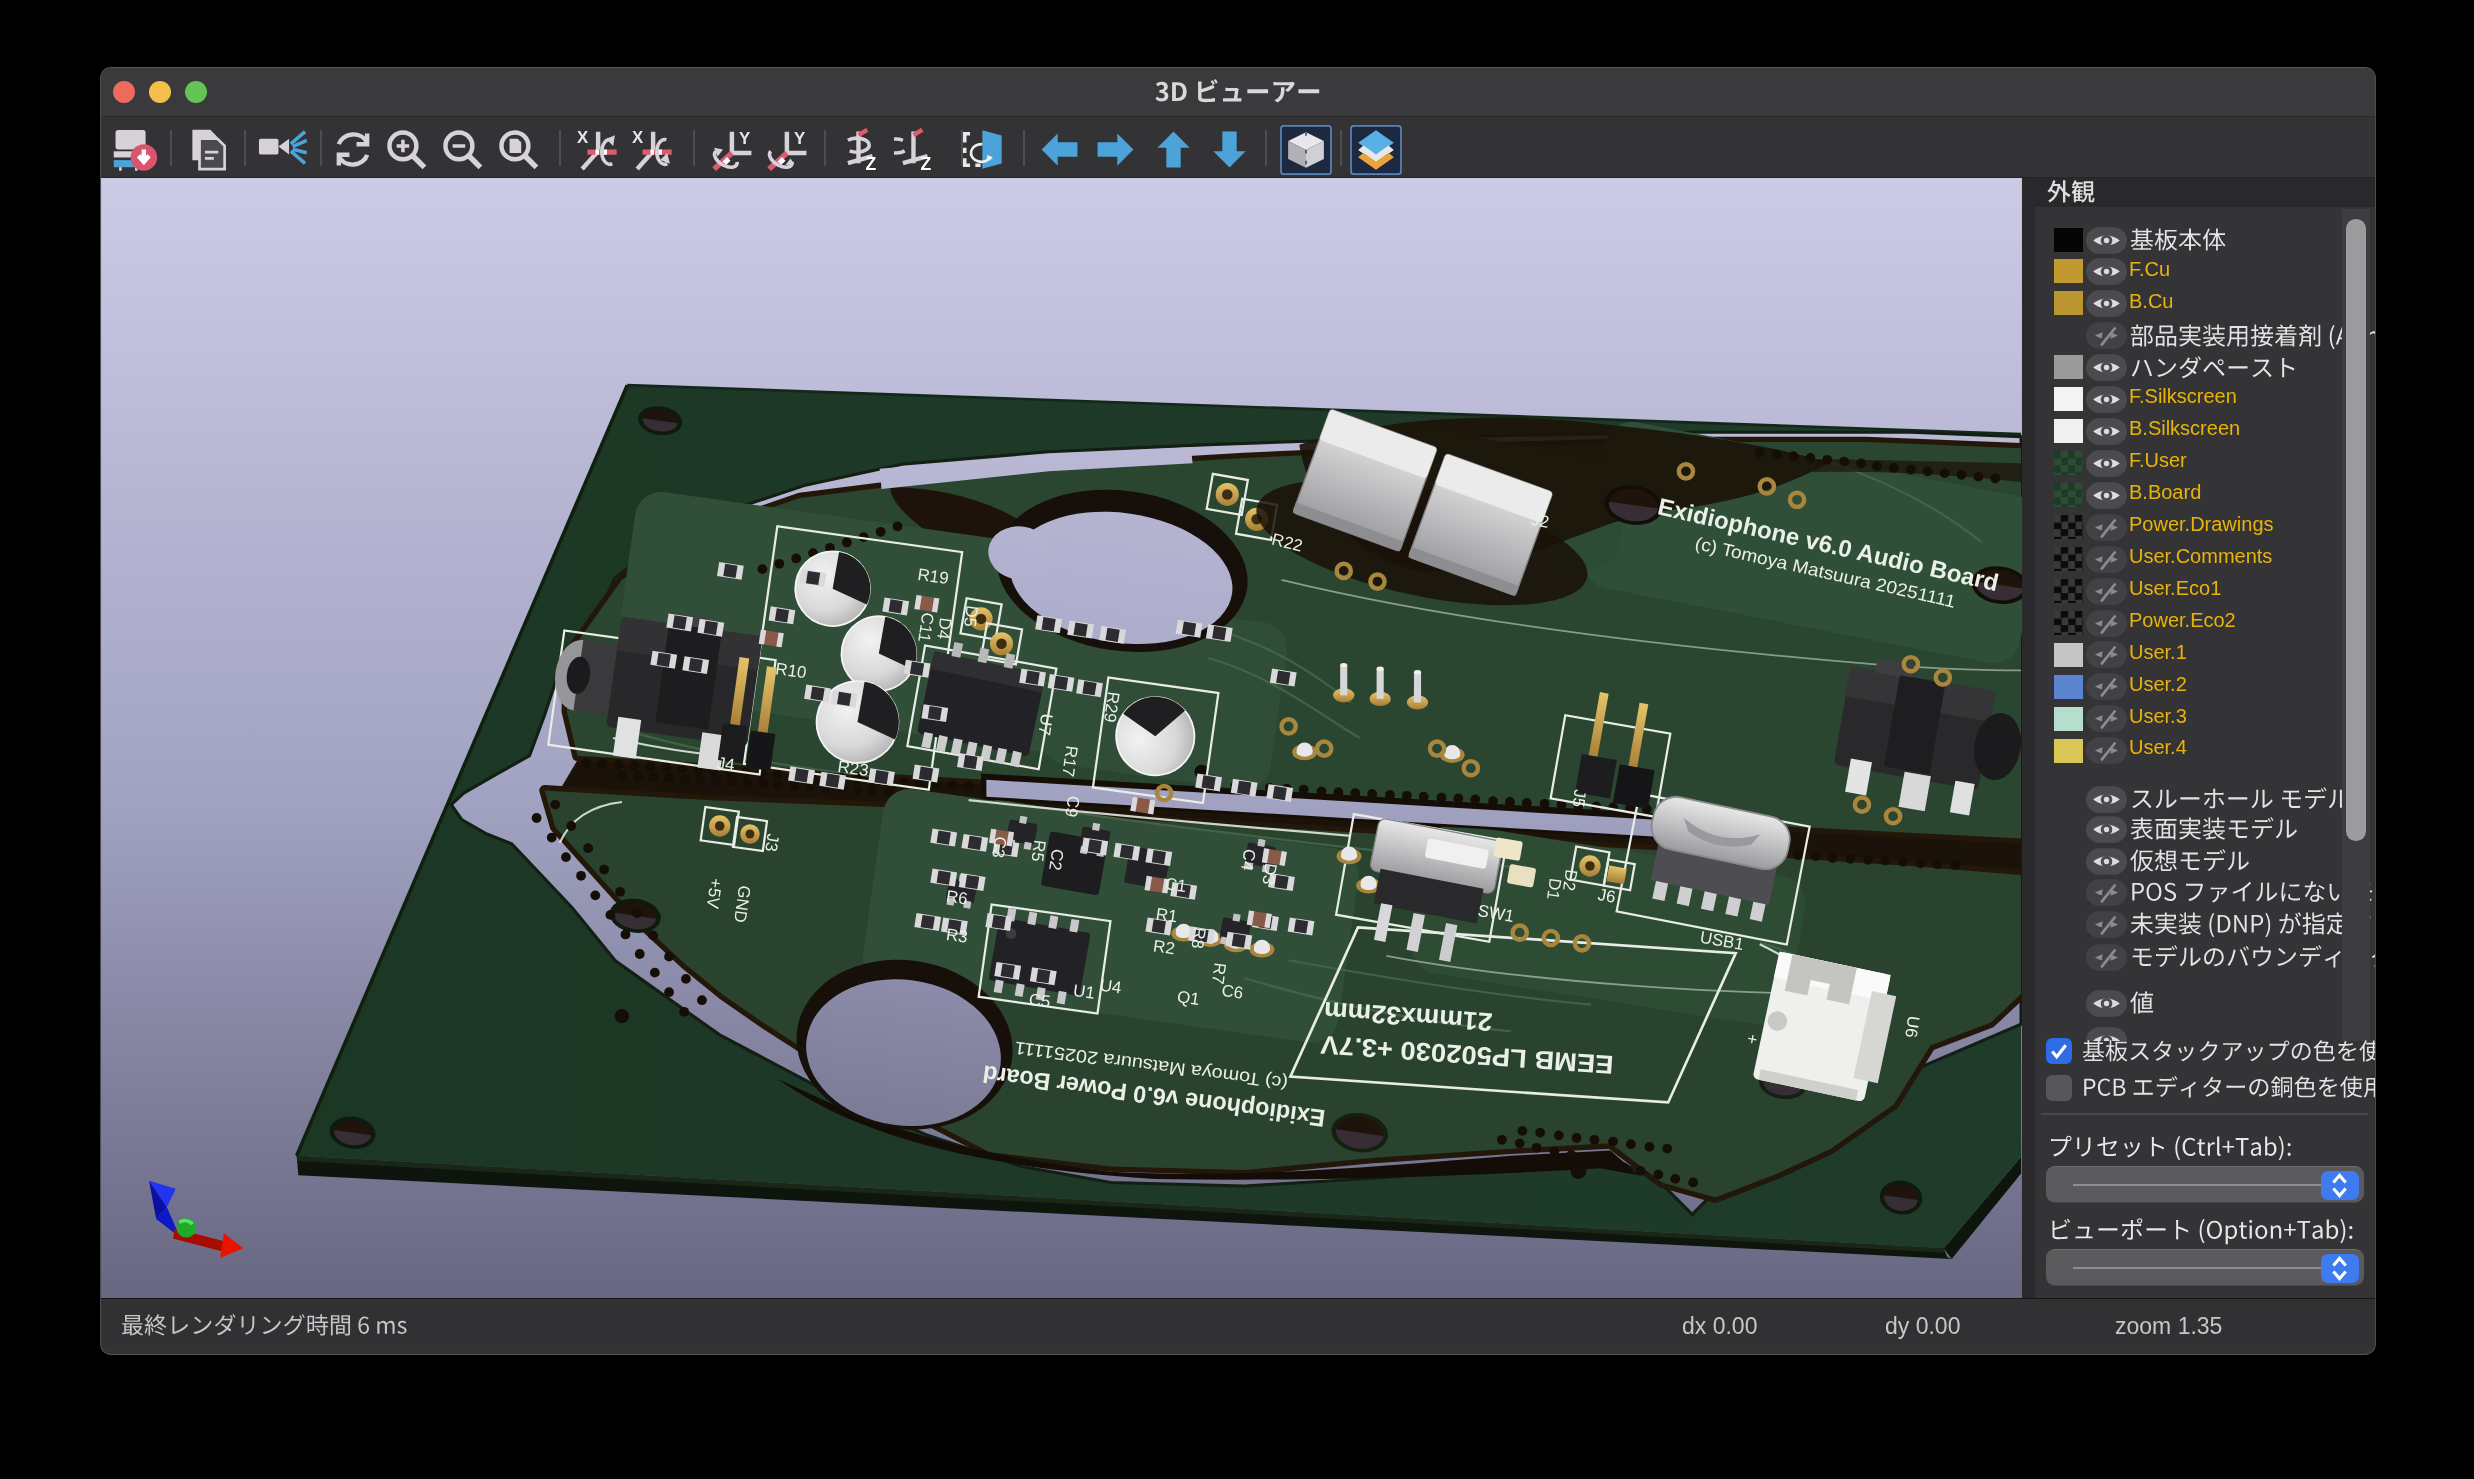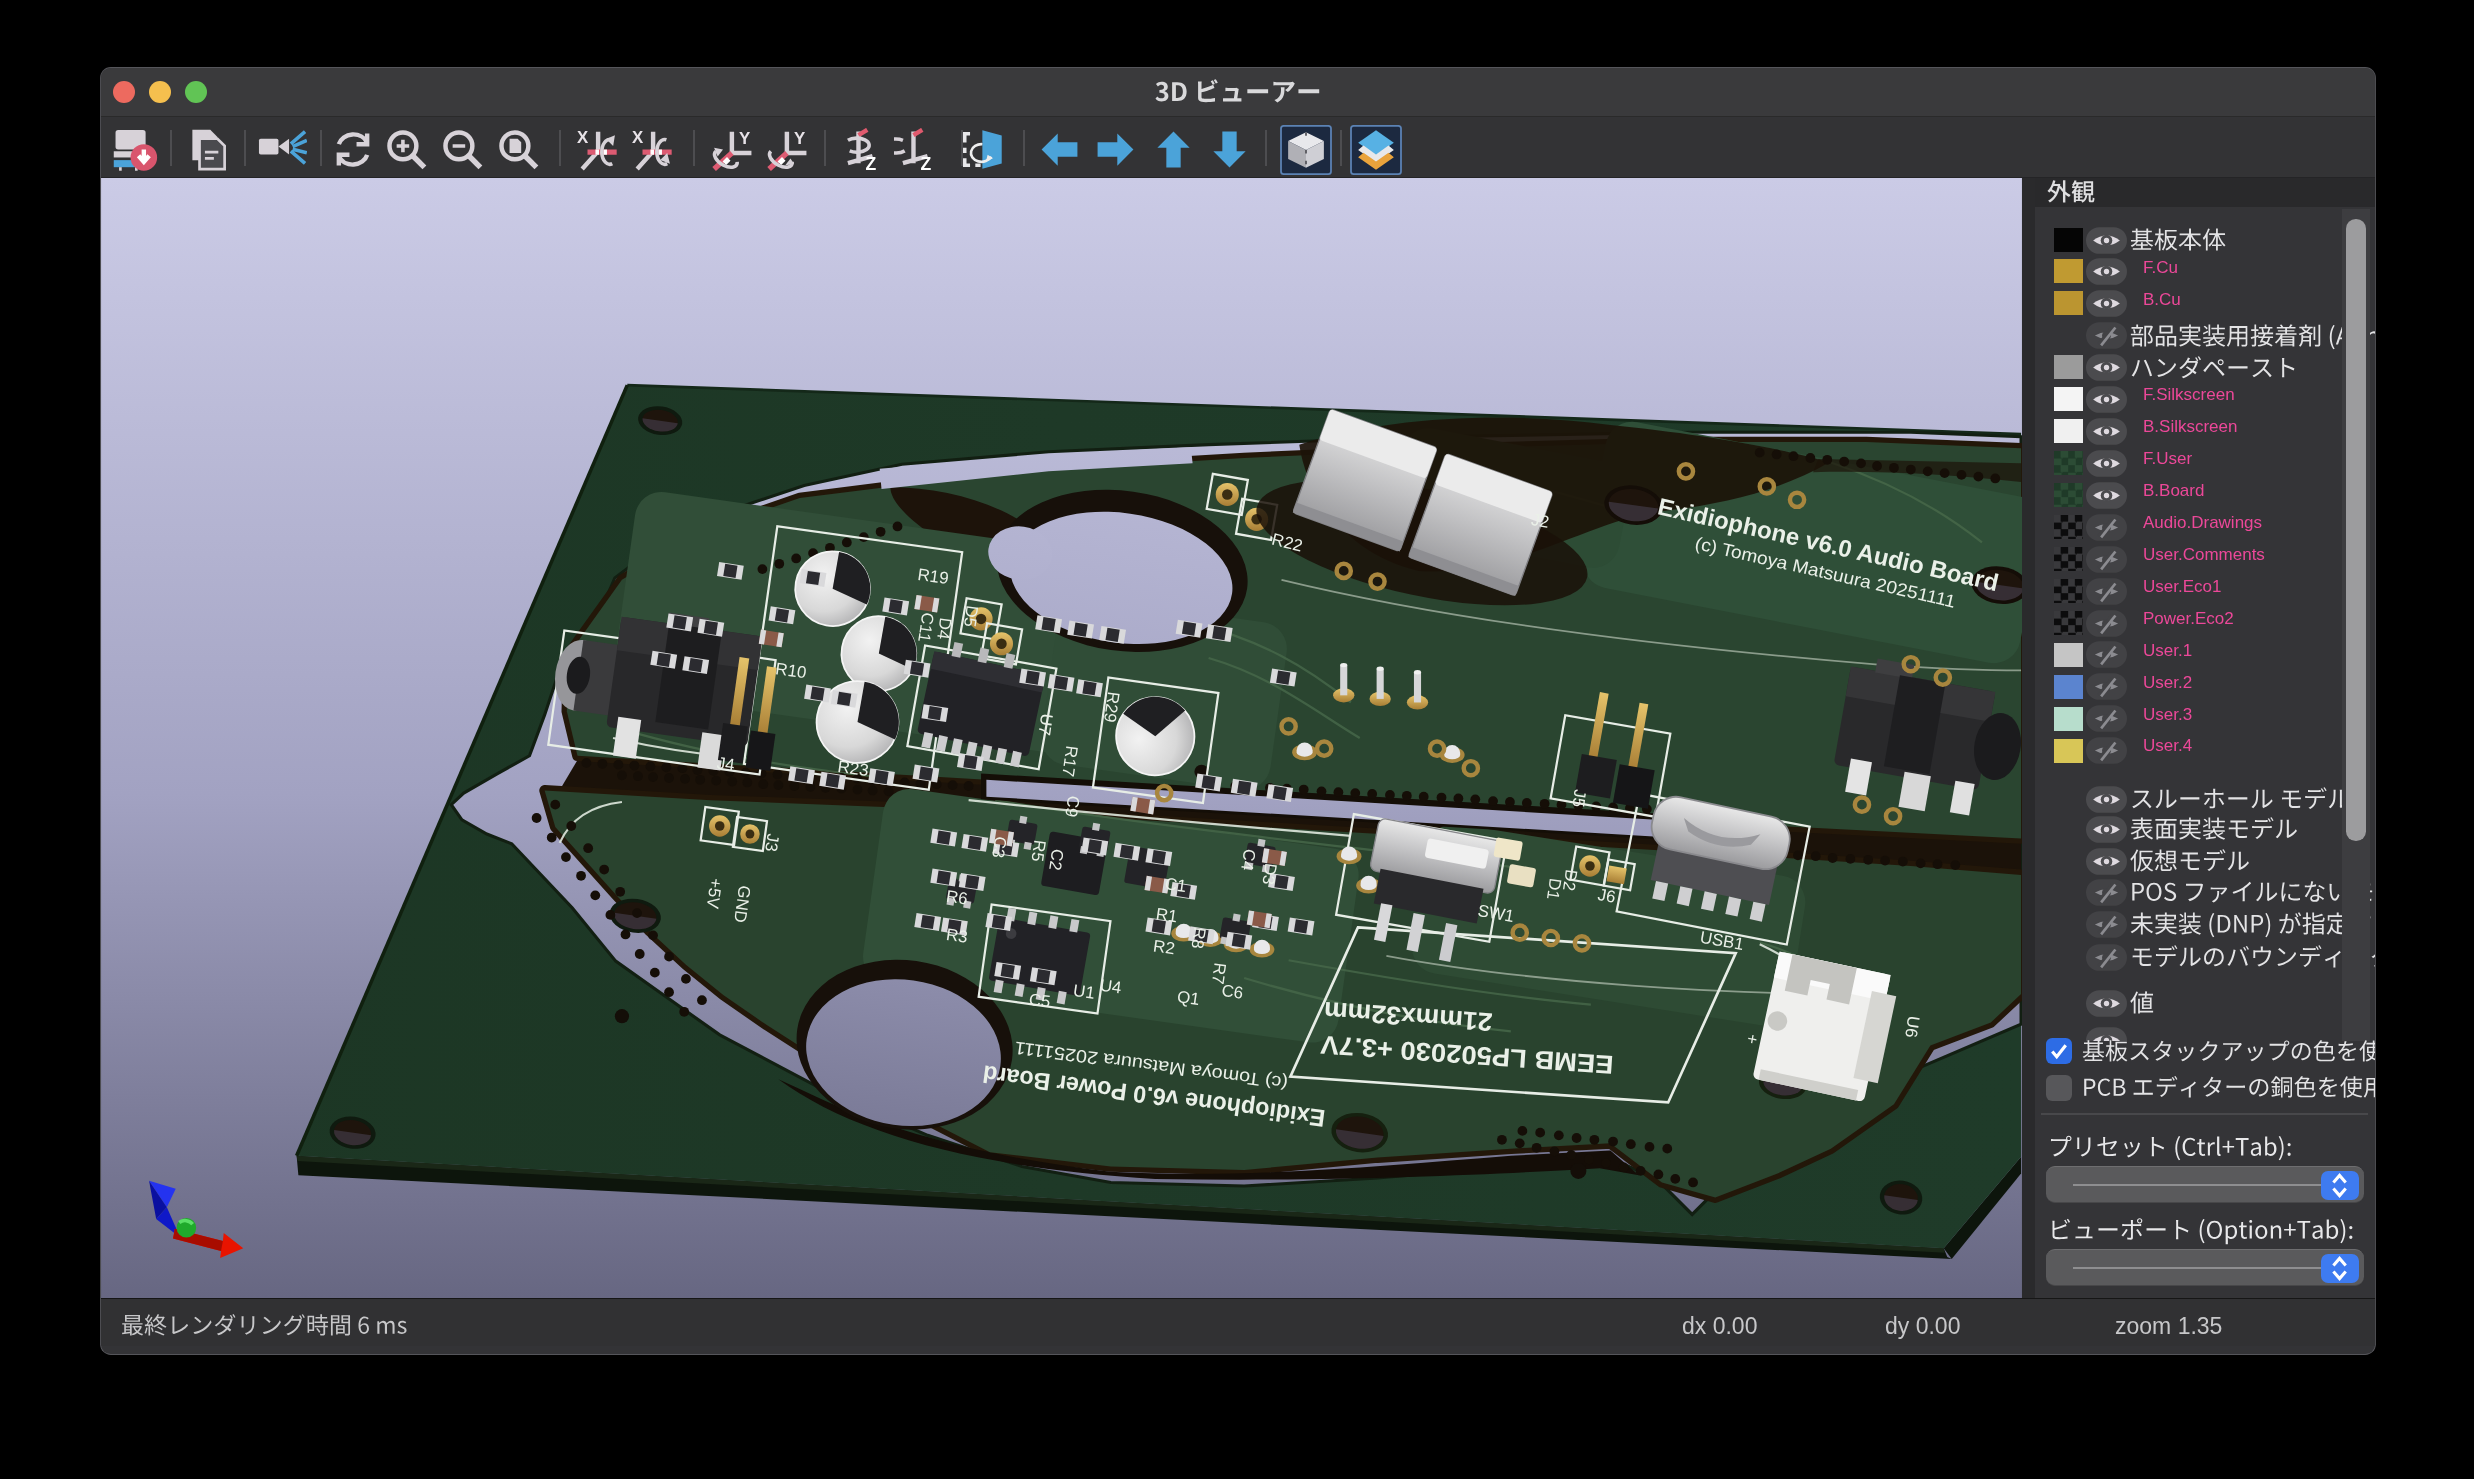--- a/index.html
+++ b/index.html
@@ -9,21 +9,21 @@
 .tl{position:absolute;top:13.3px;width:22px;height:22px;border-radius:50%}
 #tool{position:absolute;left:0;top:50px;width:2274px;height:60px;background:#333335;border-bottom:0.9px solid #242426}
 .ti{position:absolute;top:9.8px}
 .tsep{position:absolute;top:12.4px;width:1.8px;height:36px;background:#4d4d50}
 #vp{position:absolute;left:0;top:110px;width:1921px;height:1120px}
 #pdiv{position:absolute;left:1921px;top:110px;width:13.3px;height:1120px;background:#2a2a2c}
 #panel{position:absolute;left:1934px;top:110px;width:340px;height:1120px;background:#343437;overflow:hidden}
 #phead{position:absolute;left:0;top:0;width:340px;height:29px;background:#29292b}
 #plist{position:absolute;left:0;top:29px;width:340px;height:834px;overflow:hidden}
 .sw{position:absolute;left:18.7px;width:29px;height:24px}
-.lbl{position:absolute;left:108px;font-size:17px;color:#ec4899;white-space:nowrap}
+.lbl{position:absolute;left:94px;font-size:20px;color:#eab308;white-space:nowrap}
 #sbar{position:absolute;left:0;top:1230px;width:2274px;height:48px;background:#313133;border-top:1.8px solid #161616}
 .st{position:absolute;top:14.2px;font-size:23px;color:#c7c7c9;white-space:nowrap}
 .cb{position:absolute;left:10.7px;width:26px;height:26px;border-radius:6.2px}
 .combo{position:absolute;left:10.7px;width:318px;height:37px;border-radius:9px;background:#5a5a5c;border-top:0.9px solid #6e6e70;border-bottom:0.9px solid #474749}
 .stepper{position:absolute;right:4.4px;top:3.6px;width:38px;height:29px;border-radius:7.1px;background:#3e7bf0}
 </style></head><body>
 <div id="win">
     <div id="tbar">
       <div class="tl" style="left:12.4px;background:#ed6a5f"></div>
       <div class="tl" style="left:48px;background:#f5bf4e"></div>
@@ -1066,21 +1066,21 @@
         </svg>
         <div class="lbl" style="top:274px">B.Board</div>
         <div class="sw" style="top:308px;background:repeating-conic-gradient(#0c0c0d 0% 25%,#39393c 0% 50%);background-size:14.2px 14.2px"></div>
         <svg class="abs" style="left:51px;top:307px" width="41" height="27" viewBox="0 0 46 30">
           <rect width="46" height="30" rx="15" fill="#424245"></rect>
           <path d="M10 15 Q23 7 36 15 Q23 23 10 15 z" fill="#8b8b90"></path>
           <circle cx="23" cy="15" r="5" fill="#424245"></circle>
           <path d="M31 5 L15 25" stroke="#424245" stroke-width="5"></path>
           <path d="M33 6 L17 26" stroke="#8b8b90" stroke-width="3"></path>
         </svg>
-        <div class="lbl" style="top:306px">Audio.Drawings</div>
+        <div class="lbl" style="top:306px">Power.Drawings</div>
         <div class="sw" style="top:340px;background:repeating-conic-gradient(#0c0c0d 0% 25%,#39393c 0% 50%);background-size:14.2px 14.2px"></div>
         <svg class="abs" style="left:51px;top:339px" width="41" height="27" viewBox="0 0 46 30">
           <rect width="46" height="30" rx="15" fill="#424245"></rect>
           <path d="M10 15 Q23 7 36 15 Q23 23 10 15 z" fill="#8b8b90"></path>
           <circle cx="23" cy="15" r="5" fill="#424245"></circle>
           <path d="M31 5 L15 25" stroke="#424245" stroke-width="5"></path>
           <path d="M33 6 L17 26" stroke="#8b8b90" stroke-width="3"></path>
         </svg>
         <div class="lbl" style="top:338px">User.Comments</div>
         <div class="sw" style="top:372px;background:repeating-conic-gradient(#0c0c0d 0% 25%,#39393c 0% 50%);background-size:14.2px 14.2px"></div>

